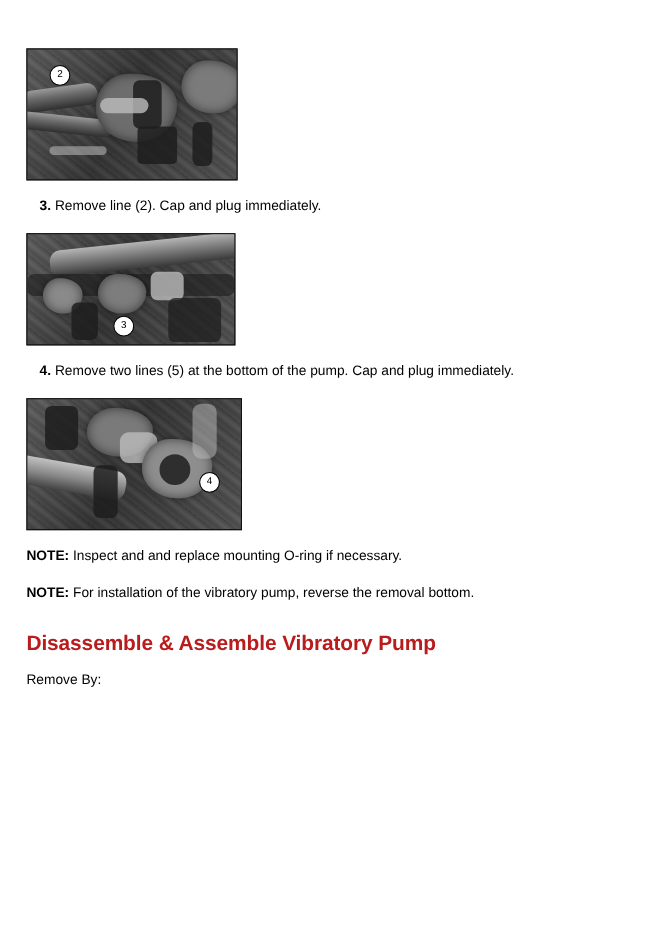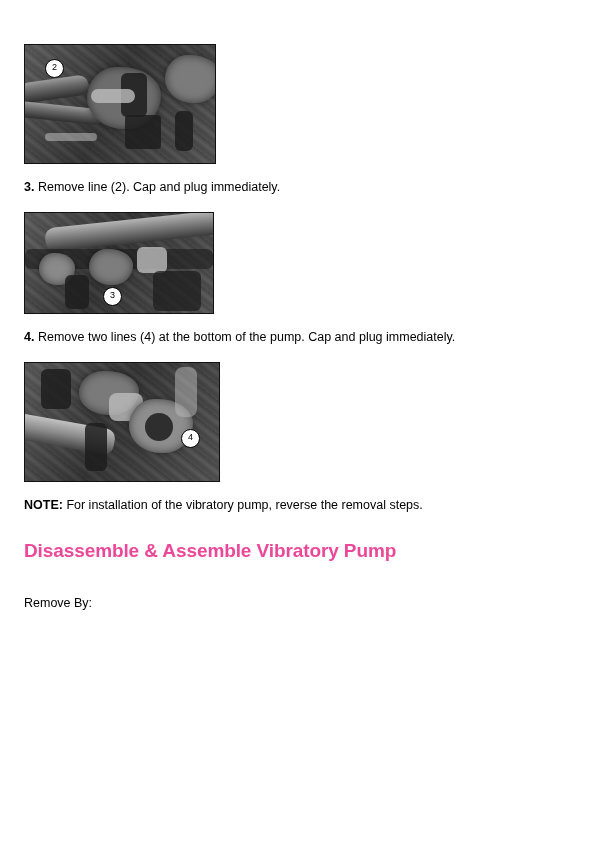--- a/index.html
+++ b/index.html
@@ -79,36 +79,36 @@
     line-height: 15px;
     text-align: center;
     font-family: "Liberation Sans", sans-serif;
   }
 
   
   .step {
     font-size: 12.5px;
     color: #000;
     line-height: 1.45;
-    margin: 0 0 16px 0;
+    margin: 0 0 16px 12px;
   }
   .step .num, .note-label {
     font-weight: bold;
   }
   .note {
     font-size: 12.5px;
     color: #000;
     line-height: 1.45;
     margin: 0 0 16px 0;
   }
   h2.section-title {
     font-size: 19px;
     font-weight: bold;
-    color: #ec4899;
-    margin: 26px 0 32px 0;
+    color: #b91c1c;
+    margin: 26px 0 12px 0;
     letter-spacing: -0.1px;
   }
   .plain {
     font-size: 12.5px;
     color: #000;
     line-height: 1.45;
     margin: 0 0 16px 0;
   }
   .tight { margin-bottom: 10px; }
 </style>
@@ -144,42 +144,46 @@
       <div class="blob" style="left:14px; top:40px; width:36px; height:32px; background:#8a8a8a;"></div>
       <div class="blob" style="left:64px; top:36px; width:44px; height:36px; background:#7d7d7d;"></div>
       <div class="light" style="left:112px; top:34px; width:30px; height:26px; border-radius:6px;"></div>
       <div class="dark" style="left:40px; top:62px; width:24px; height:34px;"></div>
       <div class="dark" style="left:128px; top:58px; width:48px; height:40px; opacity:0.75;"></div>
       <div class="callout" style="left:78px; top:74px;">3</div>
     </div>
 
     <p class="step">
       <span class="num">4.</span>
-      <span>Remove two lines (4) at the bottom of the pump. Cap and plug immediately.</span>
+      <span>Remove two lines (5) at the bottom of the pump. Cap and plug immediately.</span>
     </p>
 
     <div class="figure fig-3">
       <div class="photo-bg"></div>
       <div class="tube" style="left:-14px; top:58px; width:104px; height:26px; transform:rotate(10deg); background:linear-gradient(180deg,#c2c2c2,#8a8a8a,#444);"></div>
       <div class="blob" style="left:54px; top:8px; width:60px; height:44px; background:#7a7a7a;"></div>
       <div class="dark" style="left:16px; top:6px; width:30px; height:40px;"></div>
       <div class="light" style="left:84px; top:30px; width:34px; height:28px;"></div>
       <div class="blob" style="left:104px; top:36px; width:64px; height:54px; background:#8e8e8e;"></div>
       <div class="dark" style="left:120px; top:50px; width:28px; height:28px; border-radius:50%;"></div>
       <div class="dark" style="left:60px; top:60px; width:22px; height:48px;"></div>
       <div class="light" style="left:150px; top:4px; width:22px; height:50px; opacity:0.5;"></div>
       <div class="callout" style="left:156px; top:66px;">4</div>
     </div>
 
 
 
+    <p class="note">
+      <span class="note-label">NOTE:</span>
+      <span>Inspect and and replace mounting O-ring if necessary.</span>
+    </p>
 
     <p class="note">
       <span class="note-label">NOTE:</span>
-      <span>For installation of the vibratory pump, reverse the removal steps.</span>
+      <span>For installation of the vibratory pump, reverse the removal bottom.</span>
     </p>
 
     <h2 class="section-title">Disassemble &amp; Assemble Vibratory Pump</h2>
 
     <p class="plain">Remove By:</p>
 
   </div>
 </div>
 
 </body></html>

